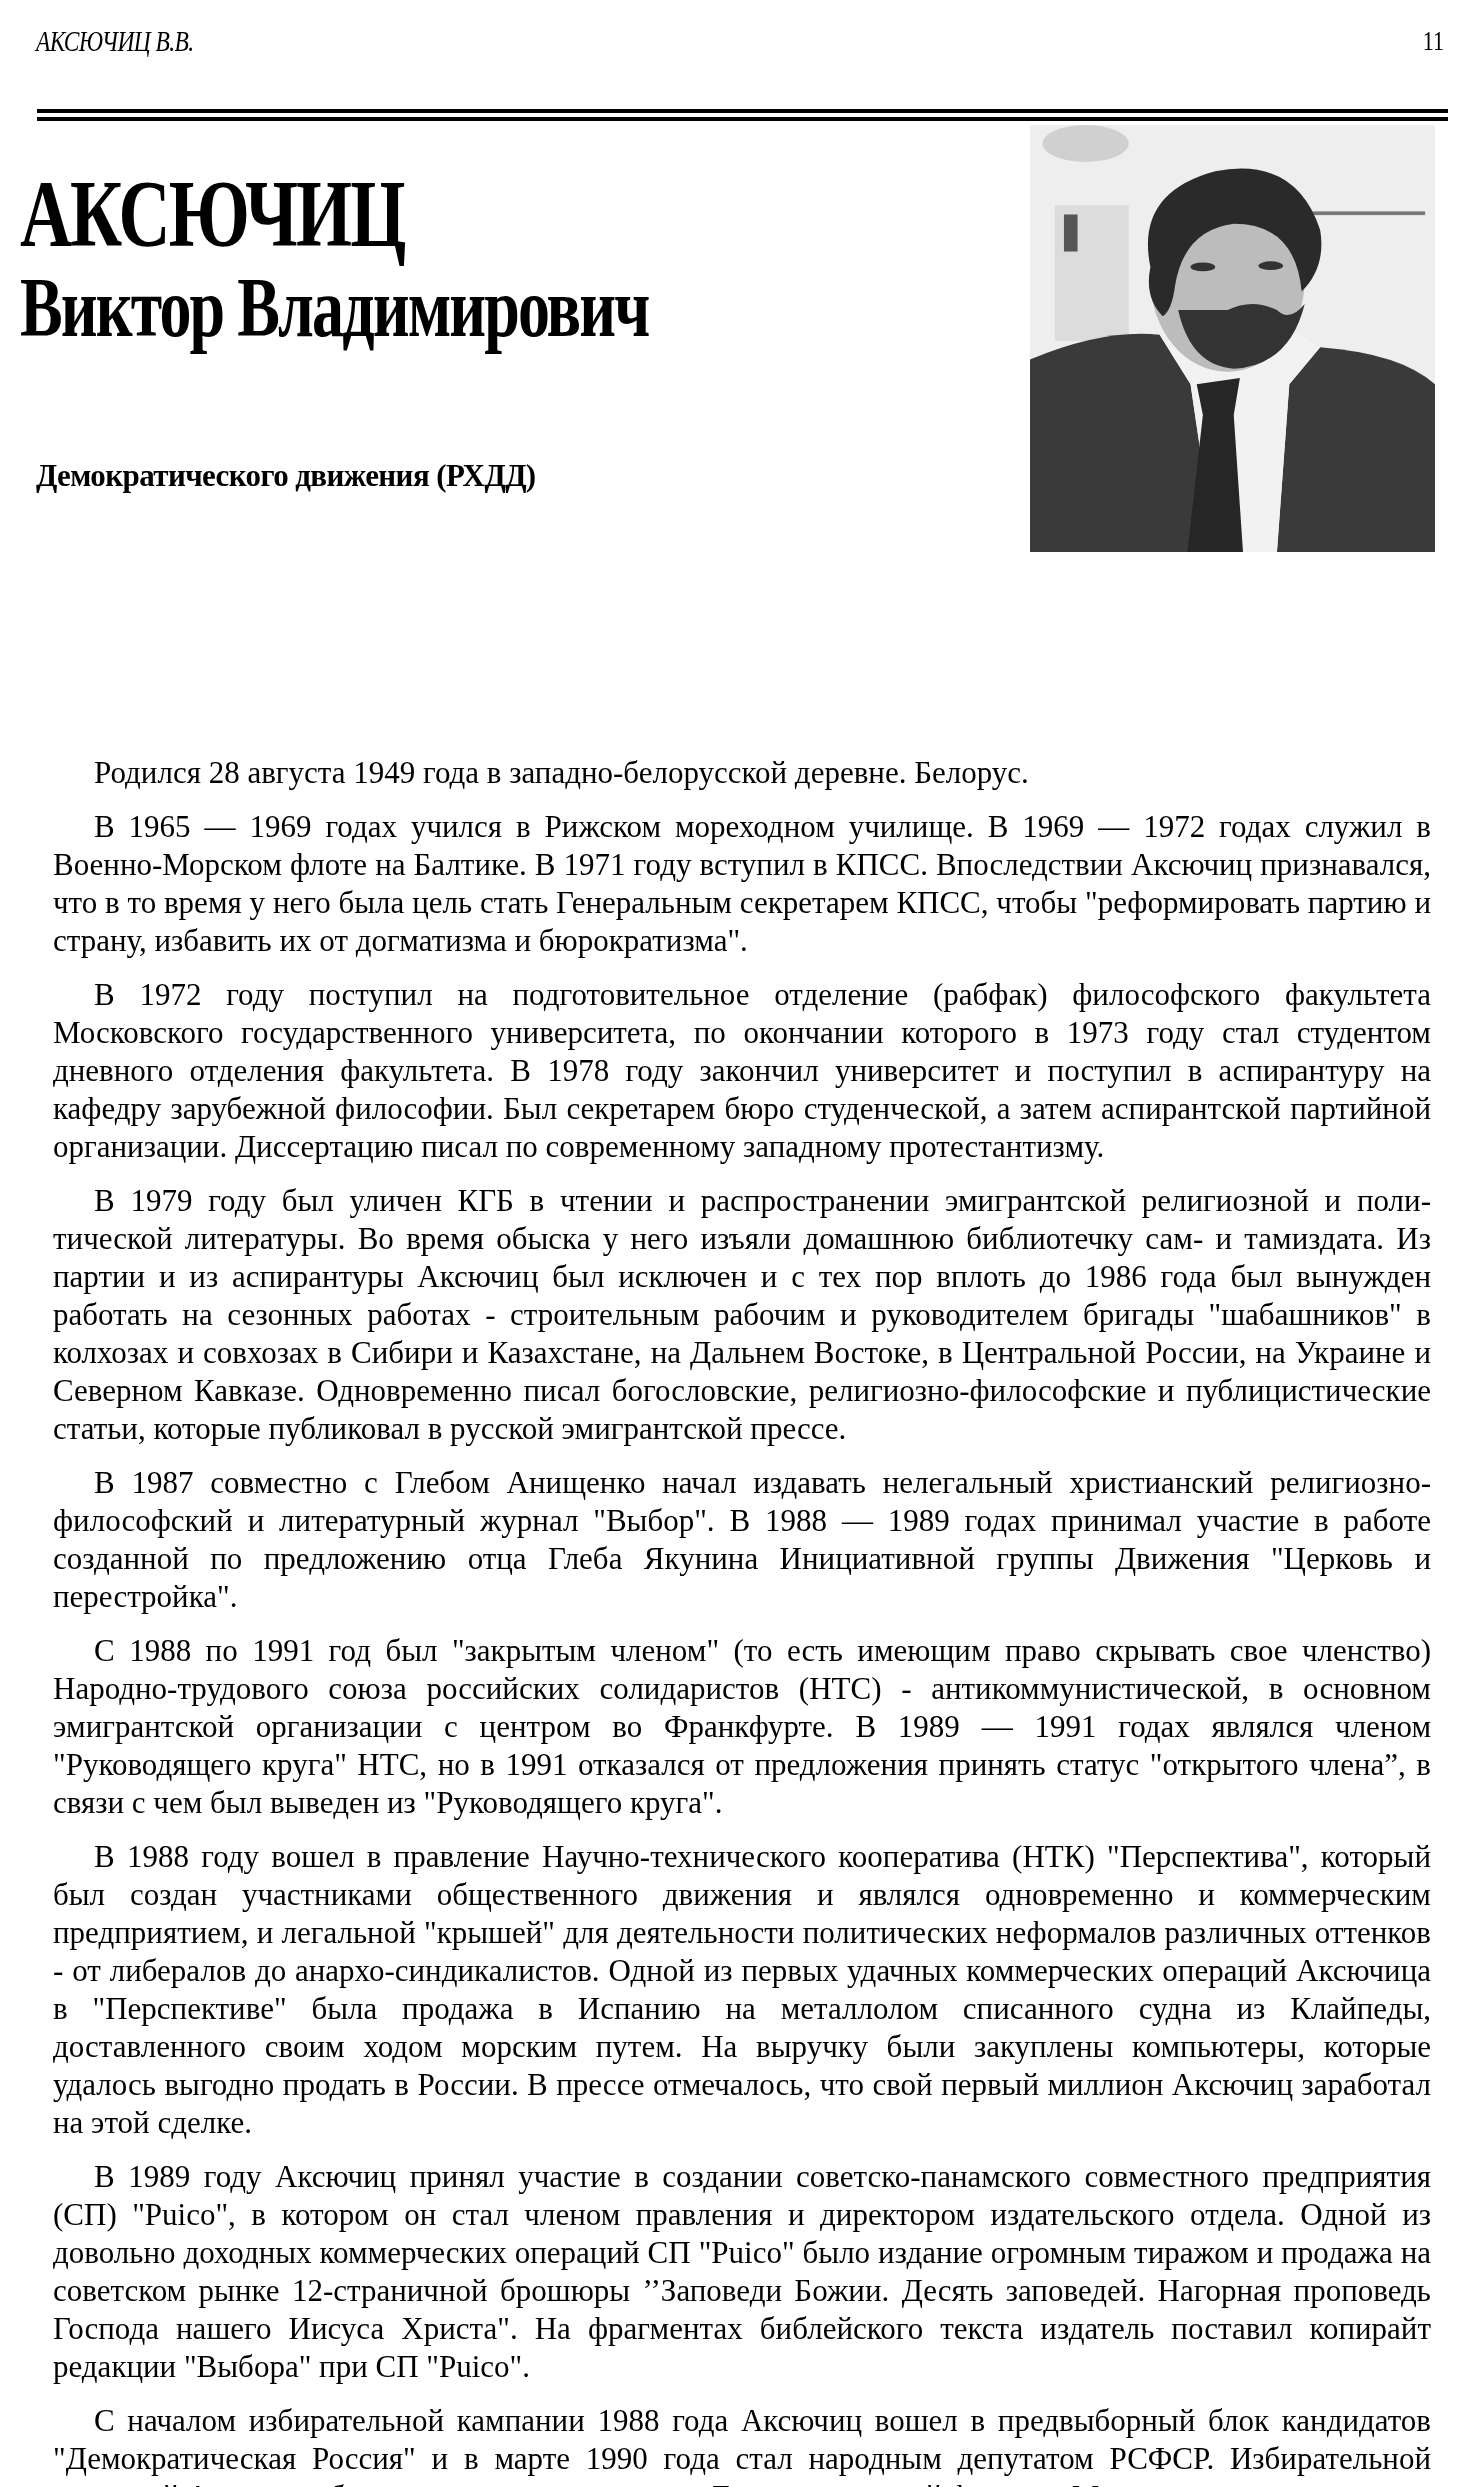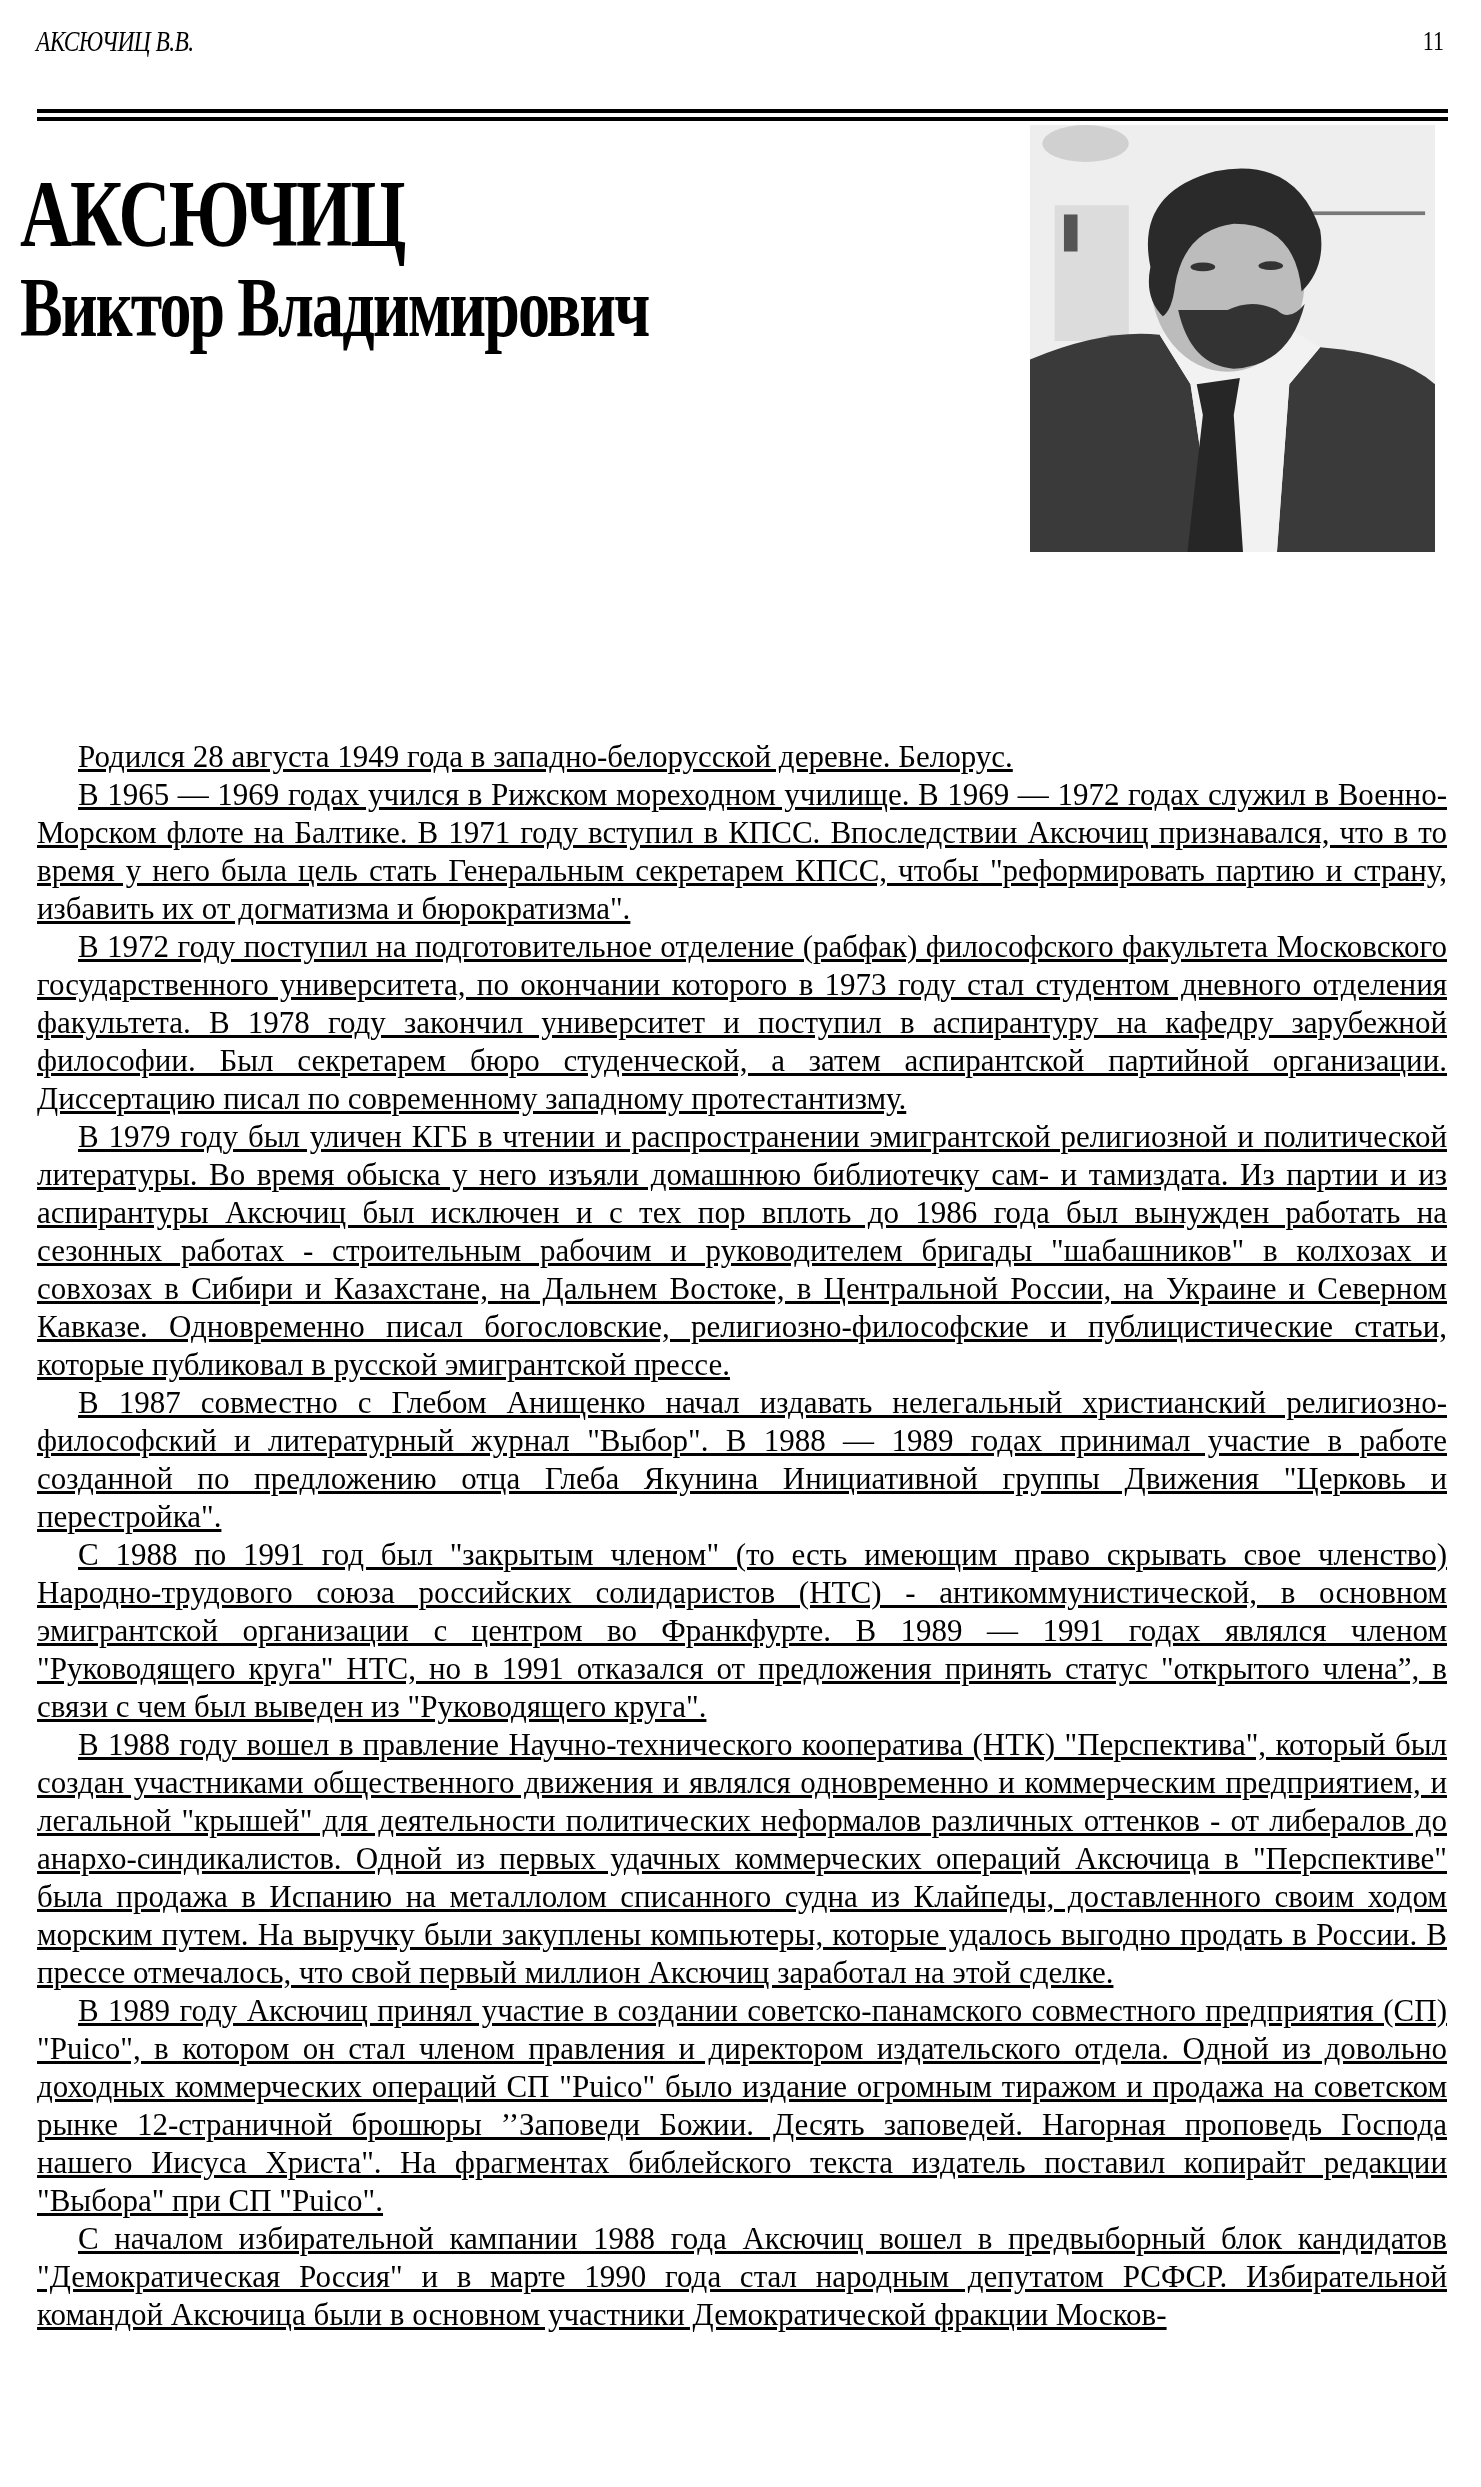--- a/index.html
+++ b/index.html
@@ -11,37 +11,38 @@
   .rule.r2 { top:117px; height:4.3px; }
   .title-block { position:absolute; left:20px; top:167px; width:926px; }
   .title-surname { font-weight:bold; font-size:72px; line-height:72px; letter-spacing:-1.9px; transform:scaleY(1.32); transform-origin:top left; white-space:nowrap; }
   .title-name { font-weight:bold; font-size:64px; line-height:64px; letter-spacing:-1.9px; transform:scaleY(1.32); transform-origin:top left; white-space:nowrap; margin-top:27px; }
   .subtitle { position:absolute; left:36px; top:449px; width:747px; font-weight:bold; font-size:31px; line-height:53px; text-align:justify; text-align-last:left; letter-spacing:-0.6px; }
   .subtitle .line1 { display:block; text-align:justify; text-align-last:justify; }
   .subtitle .line2 { display:block; }
   .photo { position:absolute; left:1030px; top:125px; width:405px; height:427px; background:#ededed; overflow:hidden; }
   .photo svg { display:block; width:100%; height:100%; }
   .body-text { position:absolute; left:37px; top:738px; width:1410px; font-size:31px; line-height:38px; text-align:justify; hyphens:manual; }
-  .body-text p { margin:0; text-indent:41px;text-decoration:underline; }
+  .body-text p { margin:16px; text-indent:41px; }
 </style>
 </head>
 <body>
 
 <div class="running-head">АКСЮЧИЦ В.В.</div>
 <div class="page-number">11</div>
 
 <div class="rule r1"></div>
 <div class="rule r2"></div>
 
 <div class="title-block">
   <div class="title-surname">АКСЮЧИЦ</div>
   <div class="title-name">Виктор Владимирович</div>
 </div>
 
 <div class="subtitle">
+  <span class="line2">Демократического движения (РХДД)</span>
 </div>
 
 <div class="photo" role="img" aria-label="Портрет: бородатый мужчина в костюме и галстуке">
   <svg viewBox="0 0 656 692" preserveAspectRatio="none">
     <rect x="0" y="0" width="656" height="692" fill="#eeeeee"></rect>
     <rect x="40" y="130" width="120" height="220" fill="#dcdcdc"></rect>
     <rect x="55" y="145" width="22" height="60" fill="#555"></rect>
     <ellipse cx="90" cy="30" rx="70" ry="30" fill="#d0d0d0"></ellipse>
     <rect x="330" y="140" width="310" height="6" fill="#777"></rect>
 

